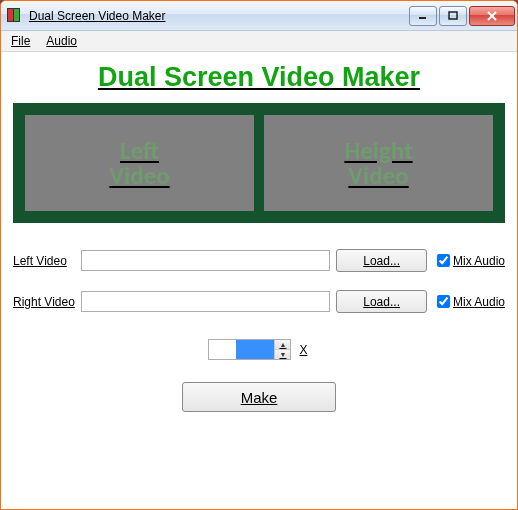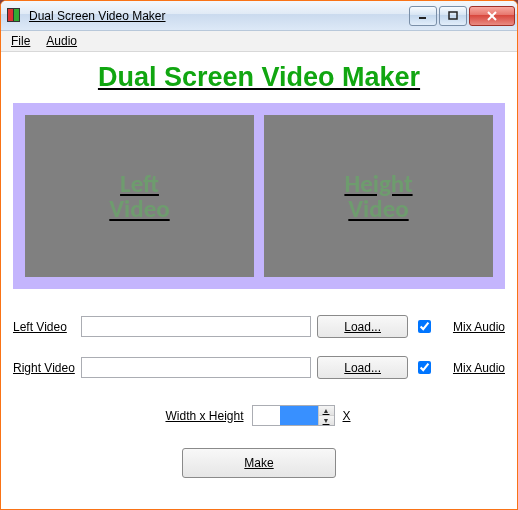--- a/index.html
+++ b/index.html
@@ -75,22 +75,22 @@
   }
   .main-title {
     color:#11a611;
     font-size:27px;
     font-weight:bold;
     text-align:center;
     margin:4px 0 10px 0;
     font-family: "Segoe UI", Arial, sans-serif;
   }
   .preview-area {
-    background:#c4b5fd;
-    height:186px;
+    background:#14532d;
+    height:120px;
     padding:12px;
     display:flex;
     gap:10px;
   }
   .video-box {
     flex:1;
     background:#808080;
     display:flex;
     align-items:center;
     justify-content:center;
@@ -123,21 +123,21 @@
     padding:0 26px;
     background: linear-gradient(to bottom,#f8f8f8,#e8e8e8);
     border:1px solid #8a8a8a;
     border-radius:3px;
     font-size:12px;
     cursor:default;
     display:inline-flex;
     align-items:center;
     justify-content:center;
   }
-  .chk { display:flex; align-items:center; gap:19px;justify-content:flex-end; }
+  .chk { display:flex; align-items:center; gap:0;justify-content:flex-end; }
   .chk input { width:13px; height:13px; }
   .dims-row {
     display:flex;
     align-items:center;
     justify-content:center;
     gap:6px;
     margin-top:8px;
     margin-bottom:22px;
   }
   .dims-label { margin-right:2px; }
@@ -173,21 +173,21 @@
   }
   .spinarrows .sa:last-child{border-bottom:none;}
   .xsep { padding:0 2px; }
   .make-row { display:flex; justify-content:center; }
   .make-btn {
     width:154px;
     height:30px;
     background: linear-gradient(to bottom,#f8f8f8,#e6e6e6);
     border:1px solid #8a8a8a;
     border-radius:3px;
-    font-size:12px;
+    font-size:15px;
     cursor:default;
   }
 </style>
 </head>
 <body>
 
 <div class="window">
 
   <div class="titlebar">
     <span class="app-icon">
@@ -253,21 +253,20 @@
         <button class="btn">Load...</button>
         <label class="chk">
           <input type="checkbox" checked="" style="">
           <span>Mix Audio</span>
         </label>
       </div>
 
     </div>
 
     <div class="dims-row">
-      <span class="dims-label">Width x Height</span>
       <span class="spinner">
         <input type="text" class="sel" value="800" style="">
         <span class="spinarrows">
           <span class="sa">▲</span>
           <span class="sa">▼</span>
         </span>
       </span>
       <span class="xsep">X</span>
     </div>
 

